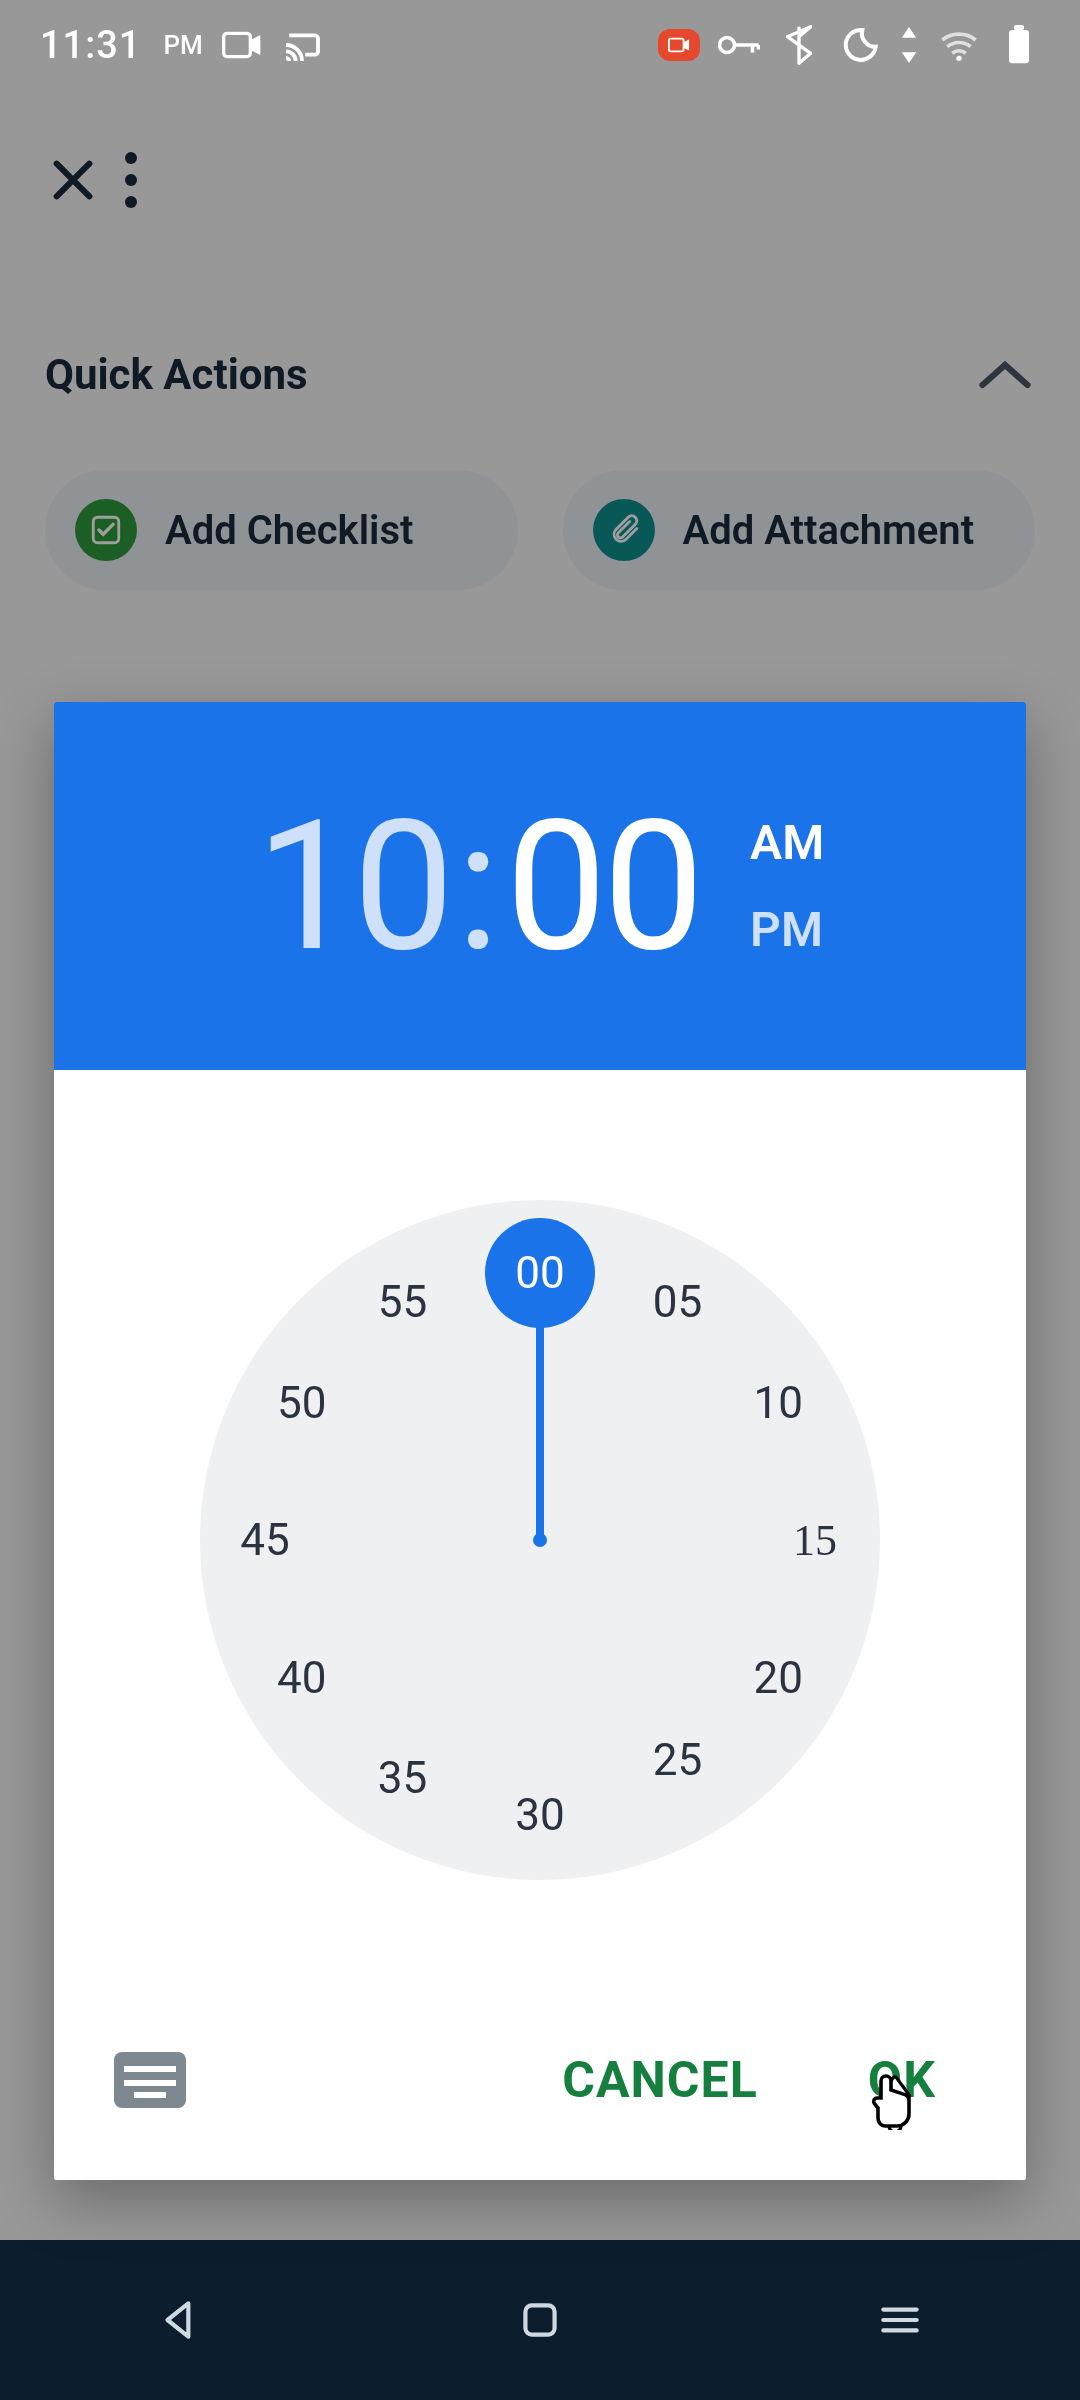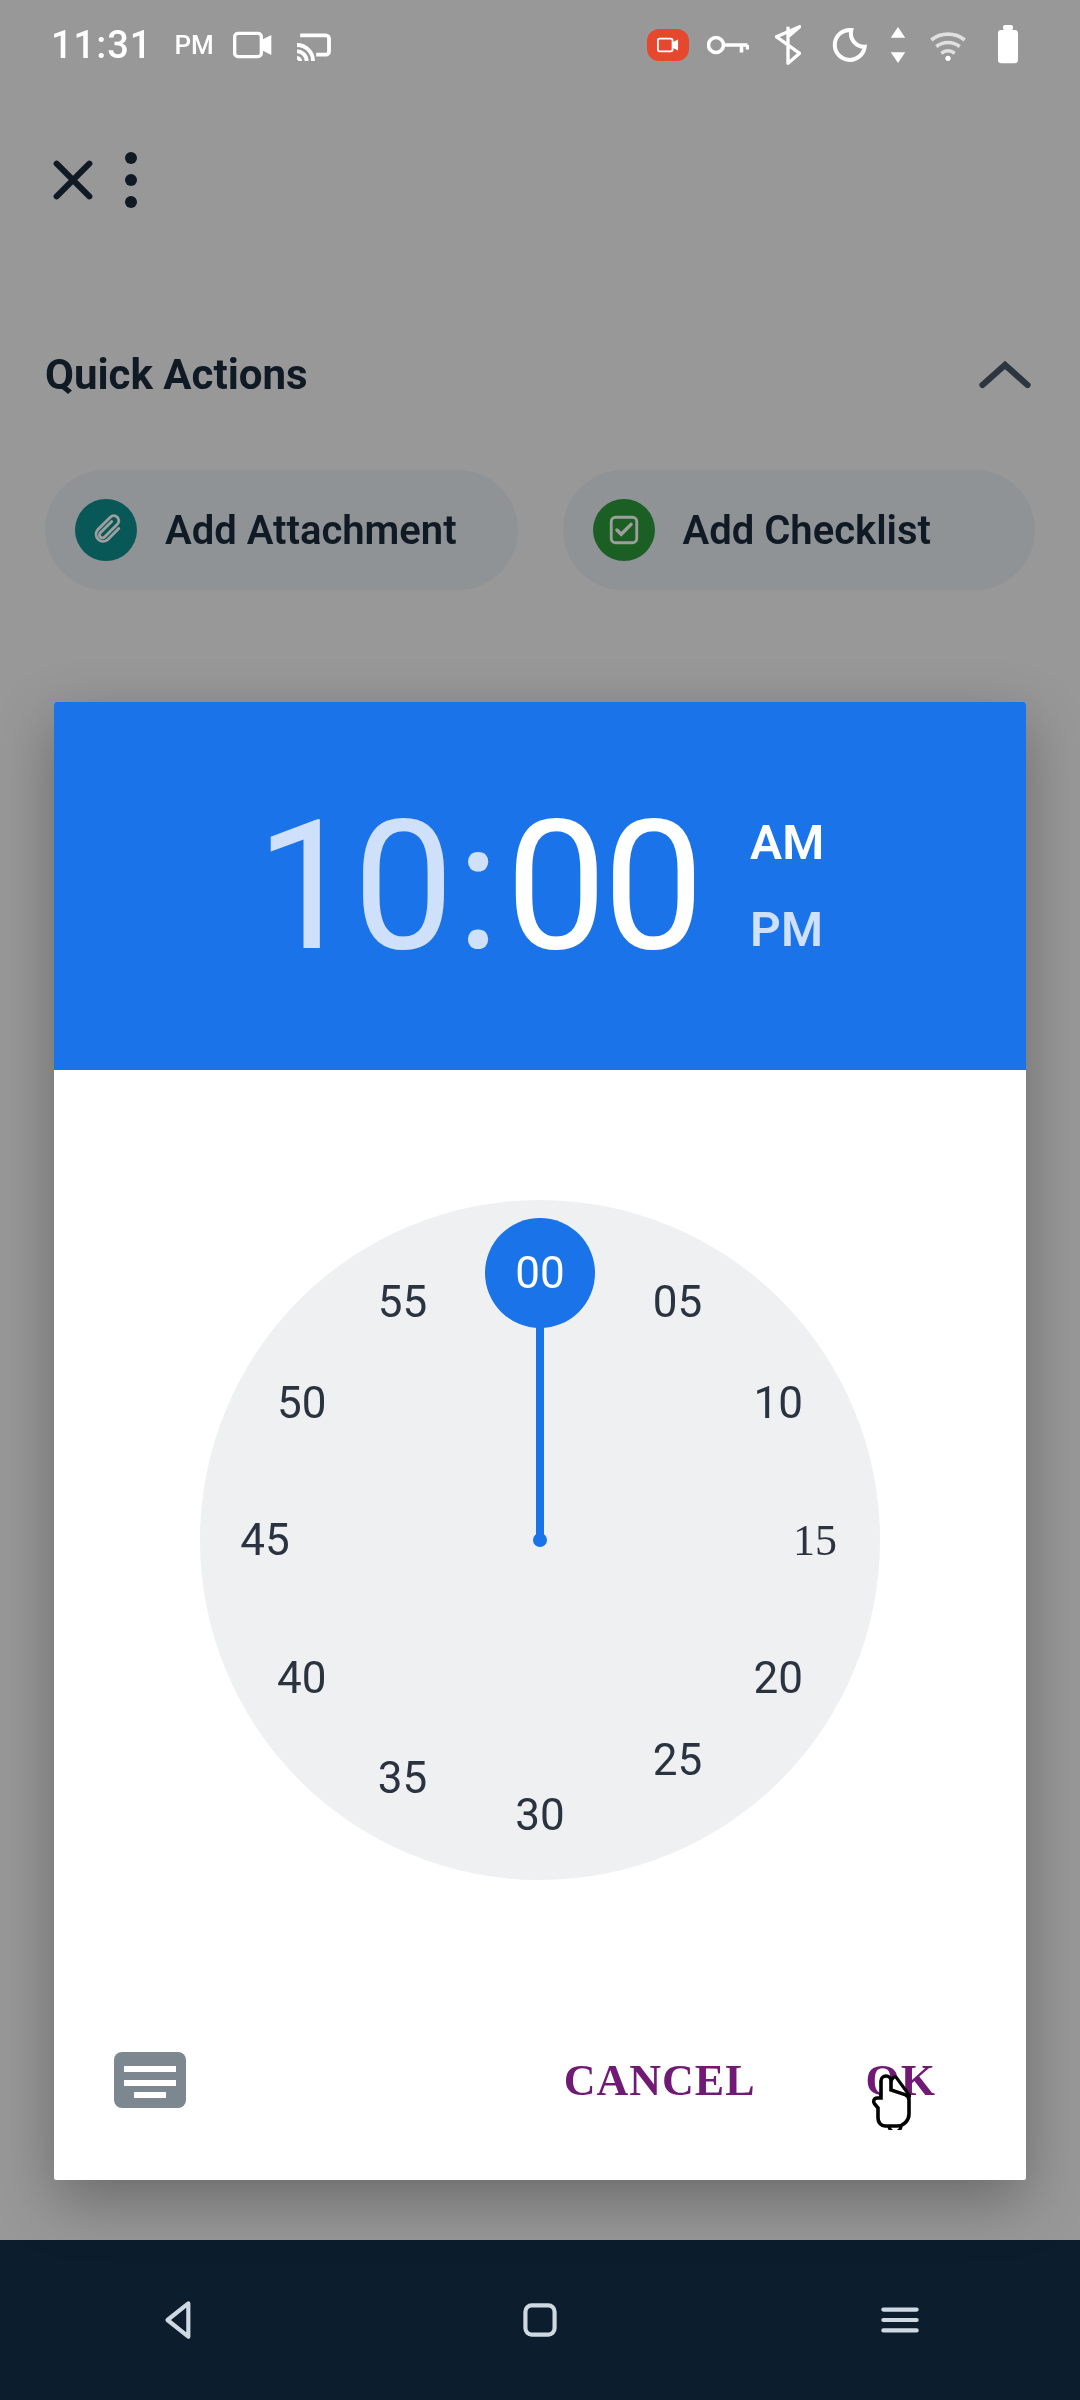--- a/index.html
+++ b/index.html
@@ -1,21 +1,21 @@
 <!DOCTYPE html>
 <html><head>
 <meta charset="utf-8">
 <style>
   * { box-sizing: border-box; margin: 0; padding: 0; }
   html, body { width: 1080px; height: 2400px; overflow: hidden; font-family: Roboto, -apple-system, sans-serif; }
   body { background: #f5f6f7; position: relative; }
   .dim { position: absolute; inset: 0; background: rgba(0,0,0,0.38); z-index: 50; }
 
   
-  .status-bar { position: absolute; top: 0; left: 0; right: 0; height: 90px; display: flex; align-items: center; justify-content: space-between; padding: 0 51px; color: #fff; z-index: 60; }
+  .status-bar { position: absolute; top: 0; left: 0; right: 0; height: 90px; display: flex; align-items: center; justify-content: space-between; padding: 0 40px; color: #fff; z-index: 60; }
   .status-left { display: flex; align-items: center; gap: 18px; }
   .status-right { display: flex; align-items: center; gap: 18px; }
   .status-time { font-size: 38px; font-weight: 500; letter-spacing: 1px; }
   .status-ampm { font-size: 26px; font-weight: 500; margin-left: 4px; }
   .status-ic { width: 42px; height: 32px; display: inline-flex; align-items: center; justify-content: center; }
   .rec-badge { background: #e6482d; border-radius: 12px; padding: 4px 10px; }
 
   
   .app-bar { position: absolute; top: 110px; left: 0; right: 0; height: 140px; display: flex; align-items: center; padding: 0 45px; color: #1b2a3a; }
   .app-title { font-size: 58px; font-weight: 600; margin-left: 60px; flex: 1; }
@@ -56,21 +56,21 @@
   .clock-hand { position: absolute; width: 8px; height: 275px; background: #1a73e8; left: 50%; top: 50%; transform-origin: top center; transform: translate(-50%,0) rotate(180deg); border-radius: 4px; }
   .clock-sel { position: absolute; width: 110px; height: 110px; background: #1a73e8; border-radius: 50%; left: 50%; top: 18px; transform: translateX(-50%); display: flex; align-items: center; justify-content: center; color: #fff; font-size: 44px; }
   .clock-num { position: absolute; font-size: 44px; color: #2b3340; transform: translate(-50%,-50%); }
 
   .modal-footer { height: 170px; display: flex; align-items: center; padding: 0 60px 30px; gap: 50px; }
   .kb-ic { width: 72px; height: 56px; background: #7d8790; border-radius: 8px; position: relative; }
   .kb-ic::before, .kb-ic::after { content: ""; position: absolute; background: #fff; height: 6px; }
   .kb-ic::before { top: 14px; left: 10px; right: 10px; box-shadow: 0 14px 0 #fff; }
   .kb-ic::after { bottom: 10px; left: 20px; right: 20px; }
   .footer-spacer { flex: 1; }
-  .btn-txt { font-size: 44px; font-weight: 700; color: #701a75; letter-spacing: 1px; padding: 20px 30px; font-family: Liberation Serif, serif; }
+  .btn-txt { font-size: 50px; font-weight: 700; color: #15803d; letter-spacing: 1px; padding: 20px 30px; }
 
   
   .pointer { position: absolute; z-index: 200; left: 870px; top: 2070px; }
 
   svg { display: block; }
 </style>
 </head>
 <body>
 
 <div class="app-bar">
@@ -89,36 +89,36 @@
 <div class="quick-header">
   <div class="quick-title">Quick Actions</div>
   <span>
     <svg width="60" height="40" viewBox="0 0 24 16">
         <path d="M3 12l9-8 9 8" stroke="#4a5866" stroke-width="2.5" fill="none" stroke-linecap="round"></path>
       </svg>
   </span>
 </div>
 
 <div class="chips">
-  <div class="chip">
-    <span class="chip-ic teal">
-      <svg width="34" height="34" viewBox="0 0 24 24">
-          <path d="M21 11l-8 8a5 5 0 01-7-7l9-9a3.5 3.5 0 015 5l-9 9a2 2 0 01-3-3l8-8" stroke="#fff" stroke-width="2" fill="none" stroke-linecap="round"></path>
-        </svg>
-    </span>
-    <span class="chip-label">Add Attachment</span>
-  </div>
   <div class="chip">
     <span class="chip-ic green">
       <svg width="34" height="34" viewBox="0 0 24 24">
           <rect x="3" y="3" width="18" height="18" rx="3" fill="none" stroke="#fff" stroke-width="2"></rect>
           <path d="M7 12l3 3 7-7" stroke="#fff" stroke-width="2.4" fill="none" stroke-linecap="round"></path>
         </svg>
     </span>
     <span class="chip-label">Add Checklist</span>
+  </div>
+  <div class="chip">
+    <span class="chip-ic teal">
+      <svg width="34" height="34" viewBox="0 0 24 24">
+          <path d="M21 11l-8 8a5 5 0 01-7-7l9-9a3.5 3.5 0 015 5l-9 9a2 2 0 01-3-3l8-8" stroke="#fff" stroke-width="2" fill="none" stroke-linecap="round"></path>
+        </svg>
+    </span>
+    <span class="chip-label">Add Attachment</span>
   </div>
 </div>
 
 <div class="checklists-row">
   
   
   
 </div>
 
 <div class="dim"></div>

